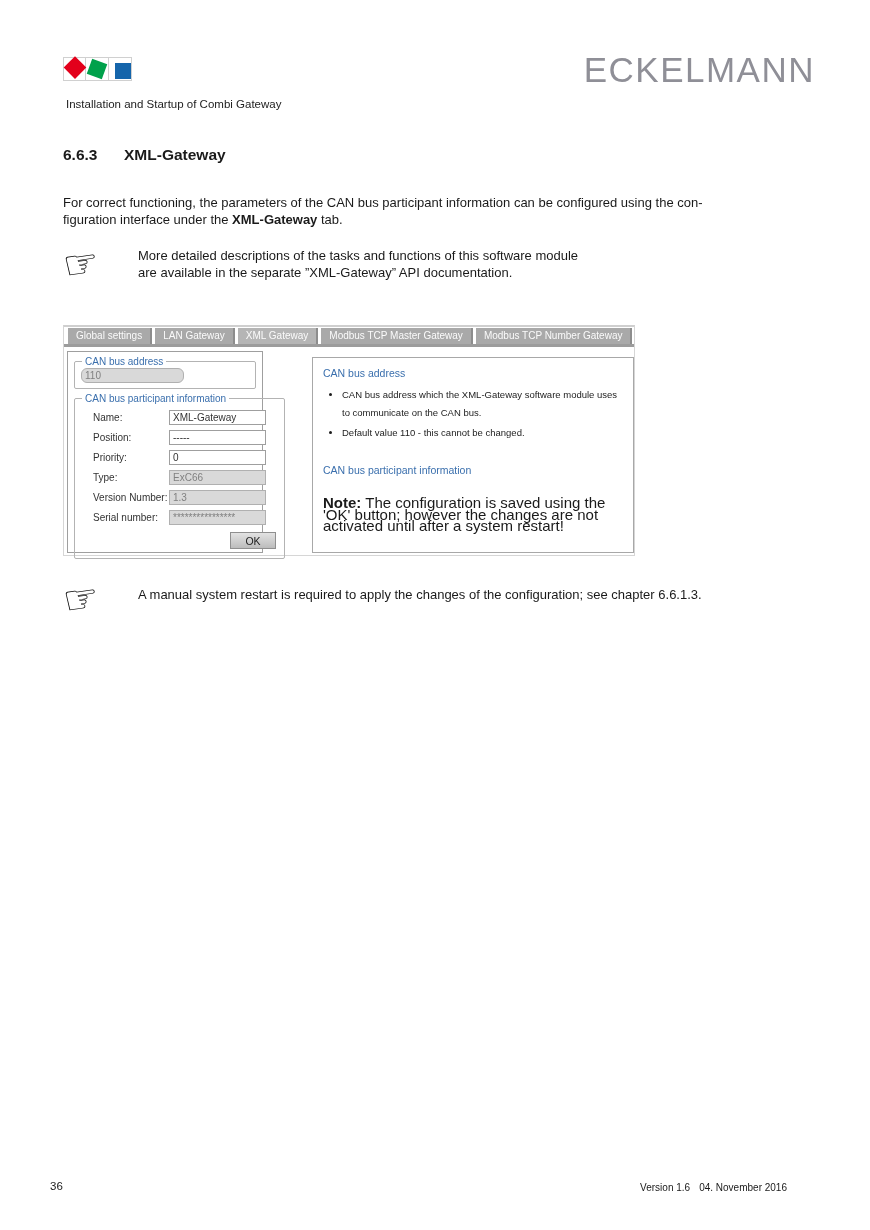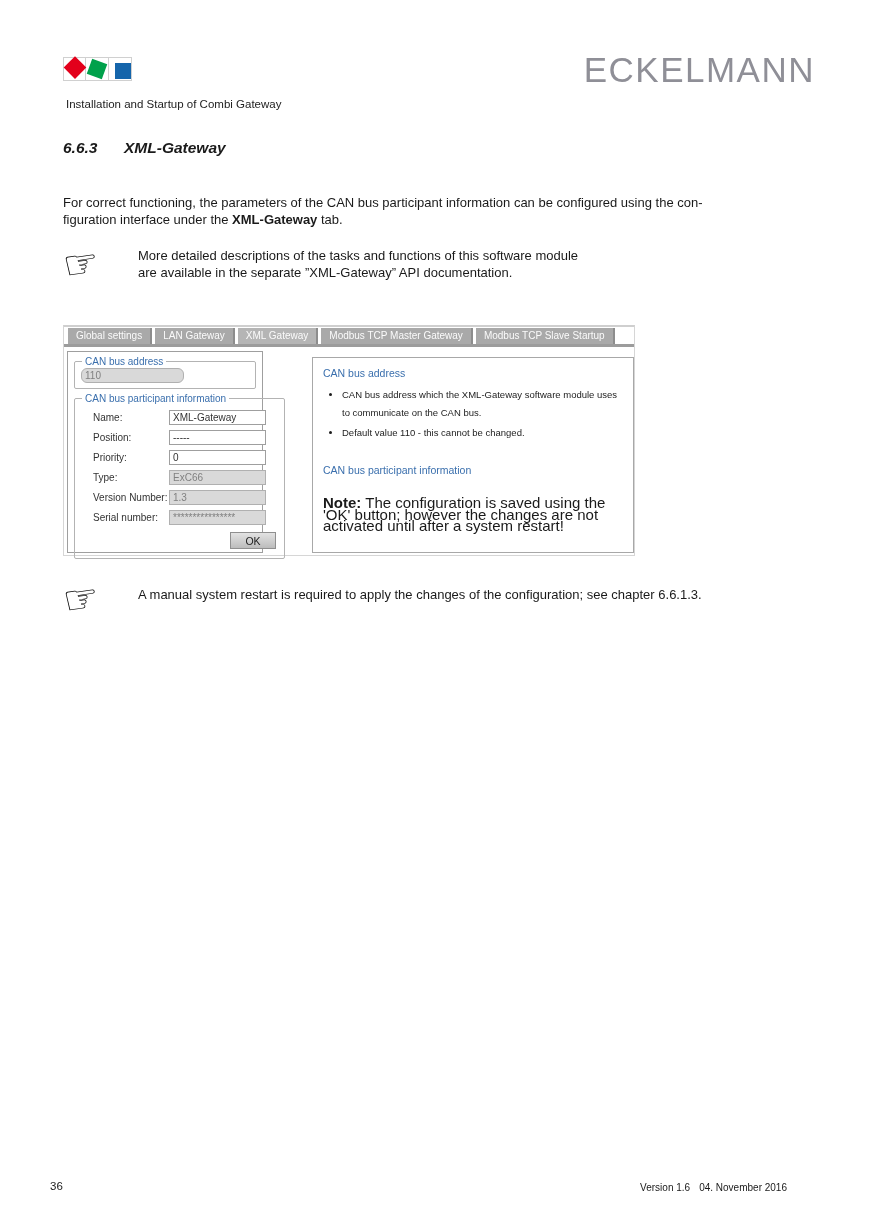--- a/index.html
+++ b/index.html
@@ -18,21 +18,21 @@
   .shape.red   { background:#e3001b; transform:rotate(45deg) translate(-1px,-1px); }
   .shape.green { background:#00a14b; transform:rotate(20deg); }
   .shape.blue  { background:#1565ab; transform:translate(3px,2px); }
 
   .doc-title { position:absolute; left:66px; top:98px; font-size:11.5px; color:#222; }
 
   .brand { position:absolute; right:55px; top:50px; font-size:35px; font-weight:300;
            letter-spacing:1.5px; color:#8f8f97; }
 
   
-  .section-heading { position:absolute; left:63px; top:139px; font-size:15.5px; font-weight:bold; display:flex;font-style:italic; }
+  .section-heading { position:absolute; left:63px; top:146px; font-size:15.5px; font-weight:bold; display:flex; }
   .section-heading .num { width:61px; }
 
   .intro { position:absolute; left:63px; top:194px; width:752px; font-size:13px; line-height:17px; }
 
   .note { position:absolute; left:63px; display:flex; }
   .note1 { top:243px; }
   .note2 { top:578px; }
   .note-icon { width:75px; font-size:40px; line-height:36px; color:#000; flex:none; transform:rotate(-8deg); }
   .note-text { font-size:13px; line-height:16.5px; padding-top:5px; white-space:pre-line; }
   .note2 .note-text { padding-top:9px; }
@@ -105,21 +105,21 @@
     <span>figuration interface under the </span><b>XML-Gateway</b><span> tab.</span></p>
 
   <div class="note note1">
     <div class="note-icon">☞</div>
     <div class="note-text">More detailed descriptions of the tasks and functions of this software module
 are available in the separate ”XML-Gateway” API documentation.</div>
   </div>
 
   <div class="screenshot">
     <div class="tabbar">
-      <span class="tab">Global settings</span><span class="tab">LAN Gateway</span><span class="tab active">XML Gateway</span><span class="tab">Modbus TCP Master Gateway</span><span class="tab">Modbus TCP Slave Startup</span>
+      <span class="tab">Global settings</span><span class="tab">LAN Gateway</span><span class="tab active">XML Gateway</span><span class="tab">Modbus TCP Master Gateway</span><span class="tab">Modbus TCP Number Gateway</span>
     </div>
 
     <div class="left-panel">
       <fieldset class="fs fs1">
         <legend>CAN bus address</legend>
         <input class="dis" type="text" readonly="" value="110" style="">
       </fieldset>
 
       <fieldset class="fs fs2">
         <legend>CAN bus participant information</legend>

